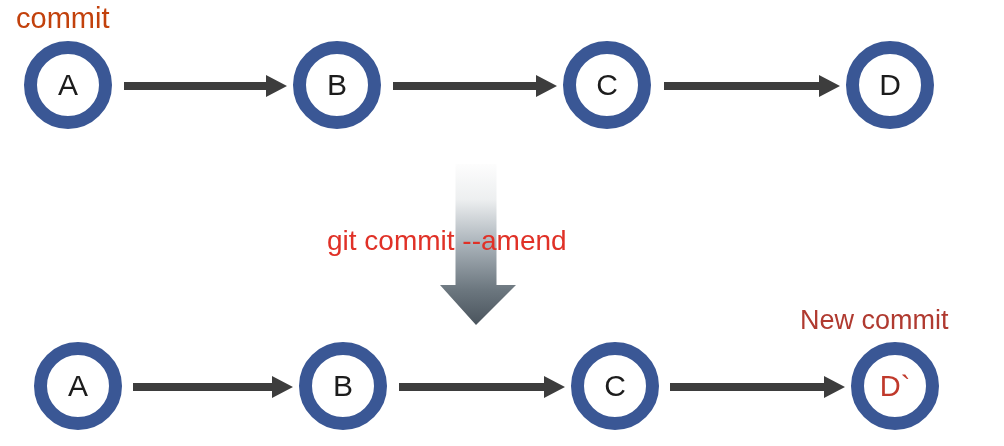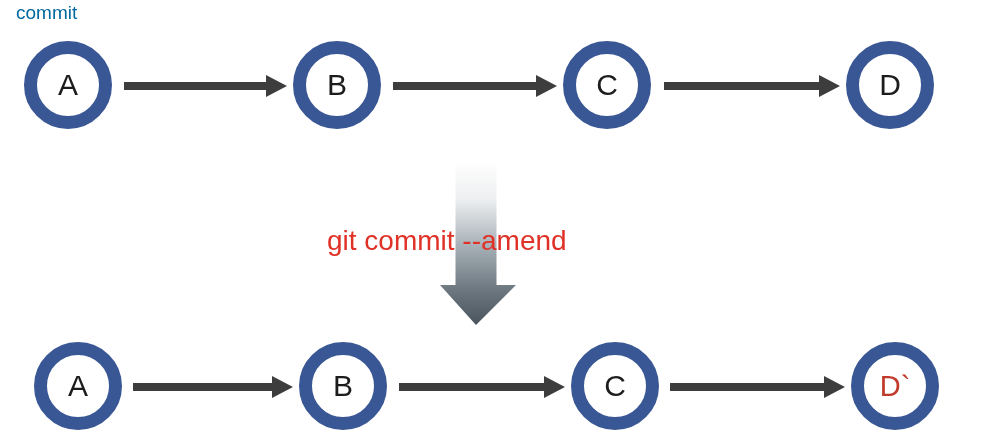--- a/index.html
+++ b/index.html
@@ -43,22 +43,22 @@
     color: #C0392B;
     font-size: 29px;
   }
   .caption {
     position: absolute;
     font-family: "Liberation Sans", sans-serif;
     white-space: nowrap;
     user-select: none;
   }
   .caption-commit {
-    font-size: 19px;
-    color: #0369a1;
+    font-size: 29px;
+    color: #c2410c;
     left: 16px;
     top: 2px;
   }
   .caption-new-commit {
     font-size: 27px;
     color: #B03A30;
     left: 800px;
     top: 305px;
   }
   .caption-command {
@@ -163,18 +163,19 @@
   <div class="commit-node" style="left:571px; top:342px;">
     <span class="commit-label">C</span>
   </div>
 
   <div class="h-arrow" style="left:670px; top:375px;">
     <svg width="175" height="24" viewBox="0 0 175 24">
       <path d="M0 8 H154 V1 L175 12 L154 23 V16 H0 Z" fill="#3D3D3D"></path>
     </svg>
   </div>
 
+  <div class="caption caption-new-commit">New commit</div>
 
   <div class="commit-node" style="left:851px; top:342px;">
     <span class="commit-label amended">D`</span>
   </div>
 
 </div>
 
 </body></html>

